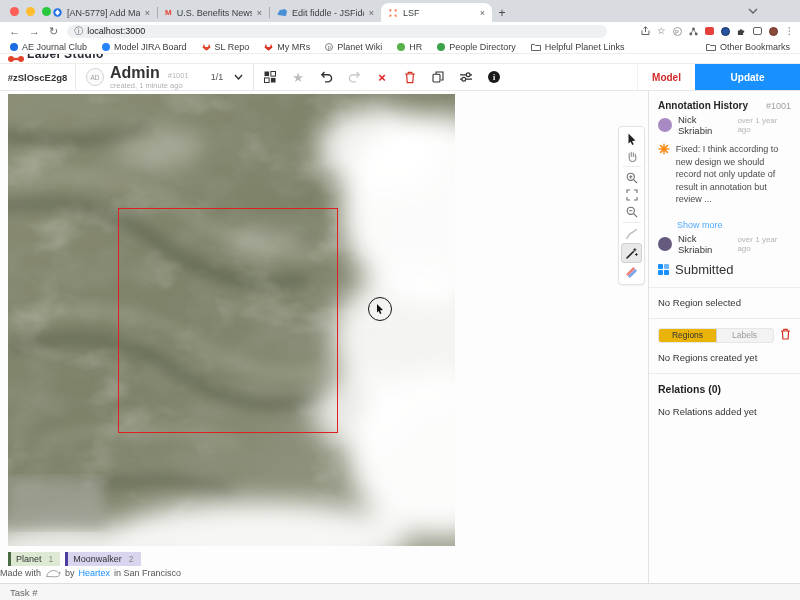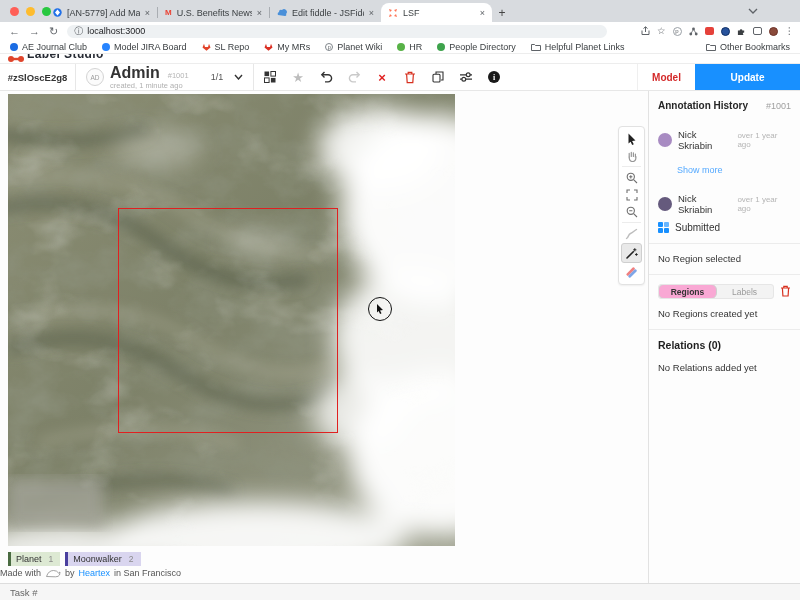--- a/index.html
+++ b/index.html
@@ -76,37 +76,37 @@
 .tag{display:flex;align-items:center;gap:7px;font-size:9px;color:#333;padding:2px 7px 2px 5px;border-left:3px solid}
 .tag .cnt{color:#8a8a8a;font-size:8.5px}
 #wsfooter{position:absolute;left:0;top:477px;width:648px;display:flex;align-items:center;gap:4px;font-size:9px;color:#555}
 #wsfooter .brand{color:#1890ff}
 
 
 #sidebar{position:absolute;left:648px;top:0;width:152px;height:492px;border-left:1px solid #e2e2e2;background:#fdfdfd;padding:9px 9px 0 9px;font-size:9.5px;color:#333}
 .sbrow{display:flex;align-items:baseline}
 .sbtitle{font-size:10px;font-weight:bold;color:#262626}
 .sbid{margin-left:auto;font-size:9px;color:#a0a0a0}
-.hentry{display:flex;align-items:center;gap:6px;margin-top:18px}
+.hentry{display:flex;align-items:center;gap:6px;margin-top:3px}
 .havatar{width:14px;height:14px;border-radius:50%;flex:0 0 auto}
 .hname{font-size:9.5px;color:#333}
 .htime{margin-left:auto;font-size:8px;color:#b5b5b5}
 .hcomment{display:flex;gap:6px;margin-top:7px}
 .hcomment .ctext{font-size:9px;color:#4a4a4a;line-height:1.4;width:118px}
 .showmore{margin-left:19px;margin-top:14px;font-size:9px;color:#54a9ff}
-.substat{display:flex;align-items:center;gap:6px;margin-top:7px;font-size:10px;color:#333}
+.substat{display:flex;align-items:center;gap:6px;margin-top:7px;font-size:13px;color:#333}
 .subicon{width:11px;height:11px;display:grid;grid-template-columns:5px 5px;grid-template-rows:5px 5px;gap:1px}
 .subicon i{background:#1890ff;border-radius:1px}
 .subicon i:nth-child(2){background:#69b6ff}
 .sdiv{height:1px;background:#ececec;margin:10px -9px 9px -9px}
 .noregion{font-size:9.5px;color:#333}
 .seg{display:flex;align-items:center;margin-top:1px}
 .segtabs{display:flex;width:116px;height:15px;background:#f3f3f3;border:1px solid #e6e6e6;border-radius:3px;overflow:hidden}
 .segtab{flex:1;display:flex;align-items:center;justify-content:center;font-size:8.5px;color:#9a9a9a}
-.segtab.on{background:#f9a8d4;border:1px solid #cfcfcf;border-radius:6px;margin:-1px;color:#333;font-weight:bold;z-index:1}
+.segtab.on{background:#eab308;border:1px solid #cfcfcf;border-radius:1px;margin:-1px;color:#333;font-weight:normal;z-index:1}
 .segtrash{margin-left:auto}
 .noregions{margin-top:9px;font-size:9.5px;color:#333}
 .reltitle{font-size:10.5px;font-weight:bold;color:#1f1f1f}
 .norel{margin-top:11px;font-size:9.5px;color:#333}
 
 
 #statusbar{position:absolute;left:0;top:583px;width:800px;height:17px;background:#f6f6f6;border-top:1px solid #ddd;display:flex;align-items:center;padding-left:10px;font-size:9.5px;color:#666}
 </style>
 </head>
 <body>
@@ -455,20 +455,28 @@
         <div class="sbrow">
           <span class="sbtitle">Annotation History</span>
           <span class="sbid">#1001</span>
         </div>
 
         <div class="hentry">
           <span class="havatar" style="background:#a88bc2"></span>
           <span class="hname">Nick Skriabin</span>
           <span class="htime">over 1 year ago</span>
         </div>
+        <div class="hcomment">
+          <svg width="12" height="12">
+              <g stroke="#fa8c16" stroke-width="1.5" stroke-linecap="round">
+                <path d="M6 1.2v9.6M1.2 6h9.6M2.6 2.6l6.8 6.8M9.4 2.6L2.6 9.4"></path>
+              </g>
+            </svg>
+          <span class="ctext">Fixed: I think according to new design we should record not only update of result in annotation but review ...</span>
+        </div>
         <div class="showmore">Show more</div>
 
         <div class="hentry">
           <span class="havatar" style="background:#655a7d"></span>
           <span class="hname">Nick Skriabin</span>
           <span class="htime">over 1 year ago</span>
         </div>
         <div class="substat">
           <span class="subicon">
               <i></i>

